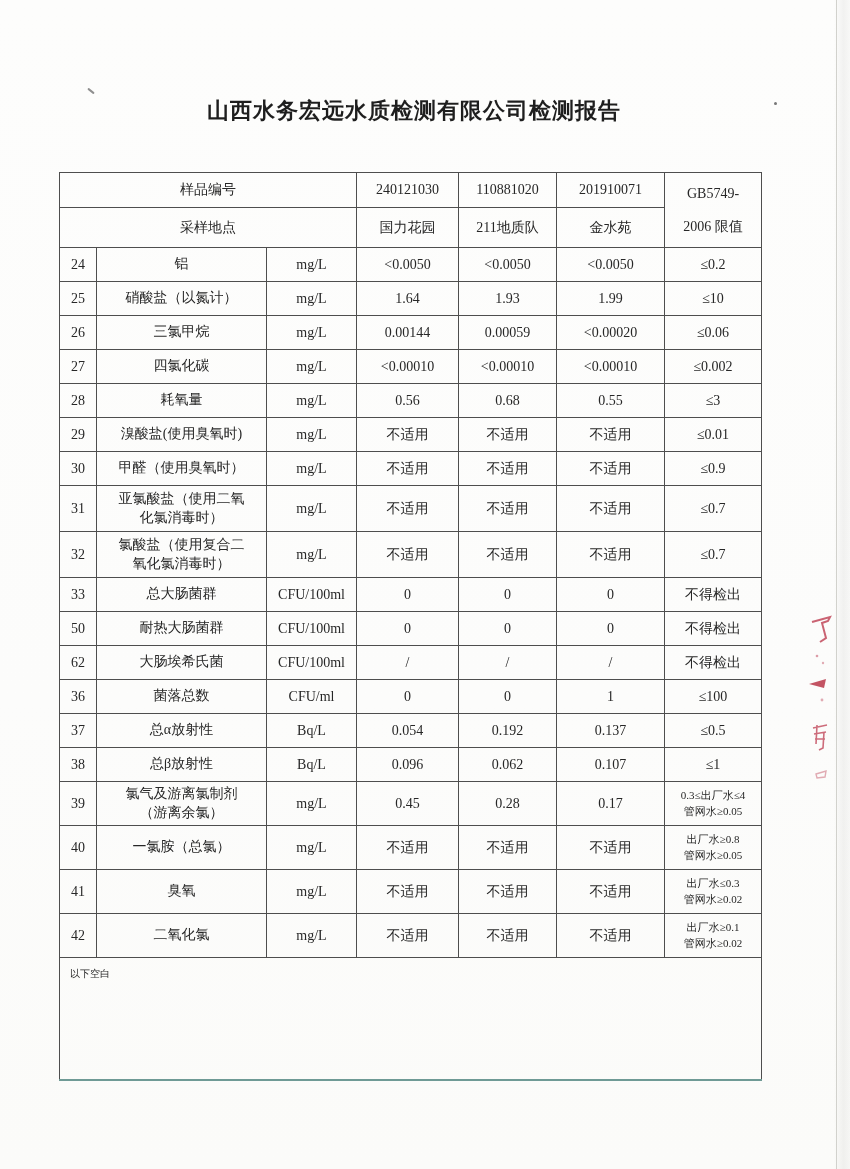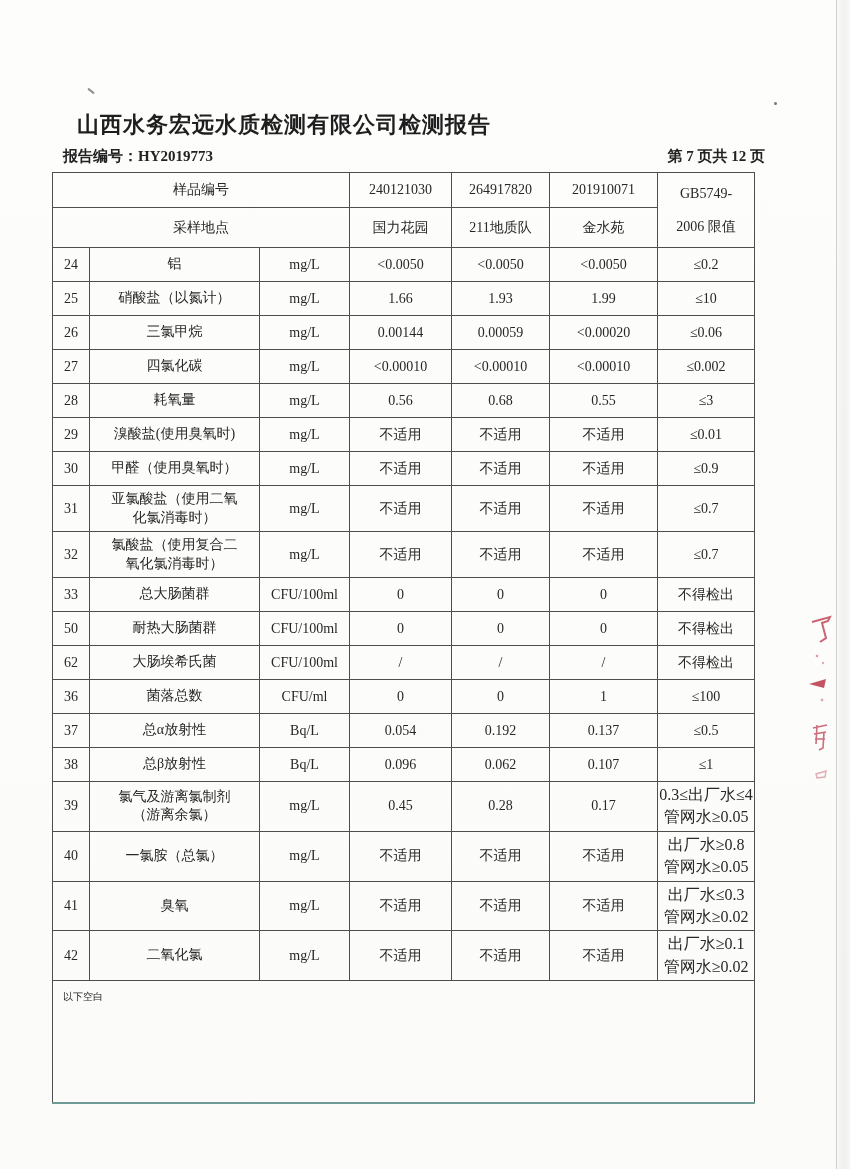--- a/index.html
+++ b/index.html
@@ -36,40 +36,40 @@
   }
   .scan-speck-b {
     position: absolute; left: 774px; top: 102px;
     width: 3px; height: 3px;
     background: #777;
     border-radius: 50%;
   }
   .title {
     position: absolute;
     top: 96px; left: 63px; width: 702px;
-    margin: 14px;
-    text-align: left;
+    margin: 0;
+    text-align: center;
     font-size: 22px;
     font-weight: 600;
     letter-spacing: 1px;
     color: #1e1e1e;
   }
   .meta-row {
     position: absolute;
     top: 147px; left: 63px; width: 702px;
     display: flex;
     justify-content: space-between;
     align-items: baseline;
     font-size: 15px;
     font-weight: 600;
     color: #222;
   }
   table.report {
     position: absolute;
-    top: 172px; left: 52px;
+    top: 172px; left: 59px;
     width: 702px;
     border-collapse: collapse;
     table-layout: fixed;
     font-family: Liberation Serif, serif;
   }
   table.report td {
     border: 1px solid #4e4e4e;
     text-align: center;
     vertical-align: middle;
     font-size: 14px;
@@ -87,21 +87,21 @@
   tbody tr { height: 34px; }
   tbody tr:nth-child(8), tbody tr:nth-child(9) { height: 46px; }
   tbody tr:nth-child(n+16) { height: 44px; }
   td.c-name {
     text-align: left;
     padding: 2px 4px 2px 8px;
     white-space: pre-line;
     line-height: 1.35;
   }
   td.c-unit { font-size: 13.5px; }
-  td.c-limit.small { font-size: 16px; line-height: 1.4; padding: 2px 1px; }
+  td.c-limit.small { font-size: 11px; line-height: 1.4; padding: 2px 1px; }
   td.c-limit.small div { white-space: nowrap; }
   tfoot td.blank-cell {
     height: 103px;
     vertical-align: top;
     text-align: left;
     padding: 9px 10px;
     font-size: 10px;
     border-bottom: 2px solid #6f9a95;
   }
   .stamp-residue {
@@ -114,40 +114,36 @@
 </head>
 <body>
 
 <div class="page">
 
   <div class="scan-speck-a"></div>
   <div class="scan-speck-b"></div>
 
   <h1 class="title">山西水务宏远水质检测有限公司检测报告</h1>
 
-  <div class="meta-row">
-    <span><span>报告编号：</span><span>HY2019773</span></span>
-    <span>第 7 页共 12 页</span>
-  </div>
 
   <table class="report">
     <colgroup>
       <col style="width:37px">
       <col style="width:170px">
       <col style="width:90px">
       <col style="width:102px">
       <col style="width:98px">
       <col style="width:108px">
       <col style="width:97px">
     </colgroup>
     <thead>
       <tr class="h1">
         <td colspan="3">样品编号</td>
         <td>240121030</td>
-        <td>264917820</td>
+        <td>110881020</td>
         <td>201910071</td>
         <td rowspan="2" class="limit-header">
           <div>GB5749-</div>
           <div>2006 限值</div>
         </td>
       </tr>
       <tr class="h2">
         <td colspan="3">采样地点</td>
         <td>国力花园</td>
         <td>211地质队</td>
@@ -161,21 +157,21 @@
           <td class="c-unit">mg/L</td>
           <td class="c-val">&lt;0.0050</td>
           <td class="c-val">&lt;0.0050</td>
           <td class="c-val">&lt;0.0050</td>
           <td class="c-limit">≤0.2</td>
         </tr>
         <tr>
           <td class="c-num">25</td>
           <td class="c-name">硝酸盐（以氮计）</td>
           <td class="c-unit">mg/L</td>
-          <td class="c-val">1.66</td>
+          <td class="c-val">1.64</td>
           <td class="c-val">1.93</td>
           <td class="c-val">1.99</td>
           <td class="c-limit">≤10</td>
         </tr>
         <tr>
           <td class="c-num">26</td>
           <td class="c-name">三氯甲烷</td>
           <td class="c-unit">mg/L</td>
           <td class="c-val">0.00144</td>
           <td class="c-val">0.00059</td>

